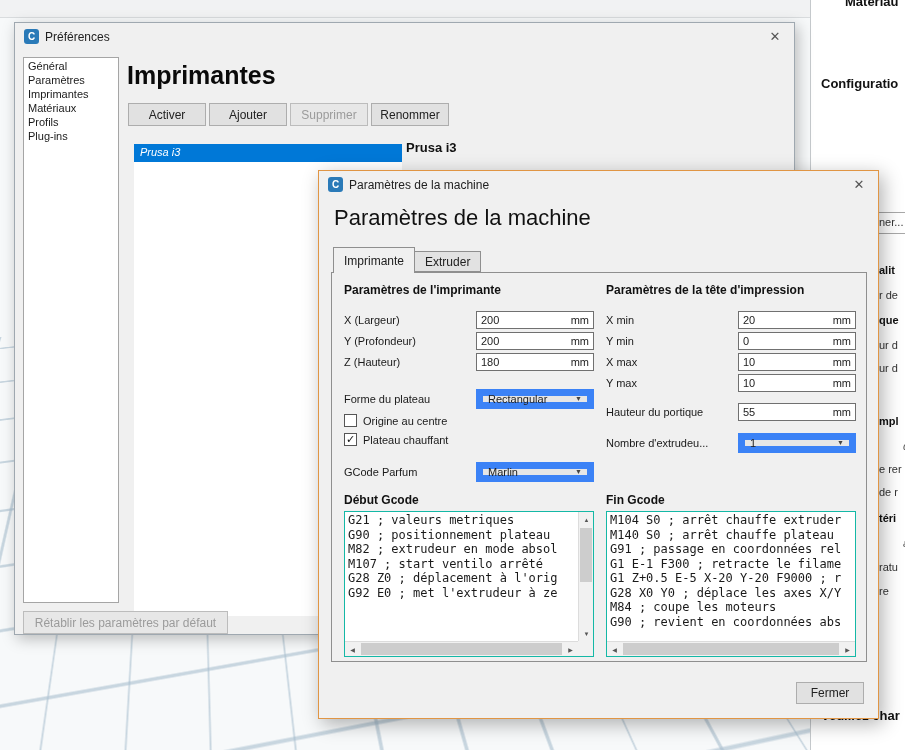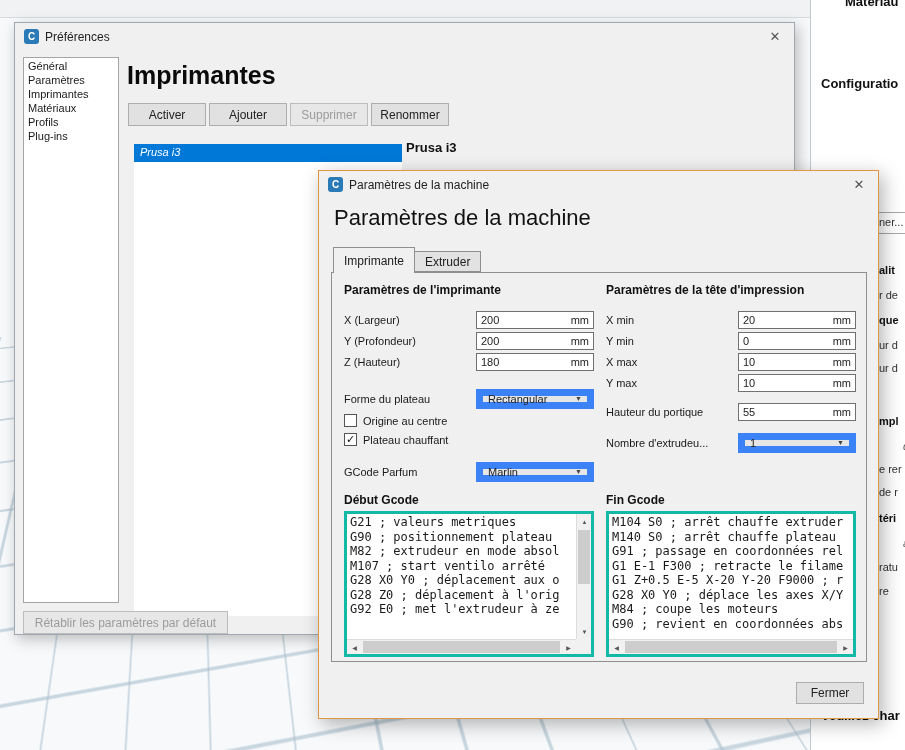--- a/index.html
+++ b/index.html
@@ -115,21 +115,21 @@
   }
   .dd-arrow { margin-left:auto; font-size:7px; color:#444; }
   .cbrow { display:flex; align-items:center; height:19px; font-size:11px; color:#1a1a1a; }
   .cb {
     width:13px; height:13px; border:1px solid #555; background:#fff; margin-right:6px;
     display:flex; align-items:center; justify-content:center; font-size:11px; color:#111; line-height:11px;
   }
   .sp16{height:16px;} .sp12{height:12px;} .sp10{height:10px;} .sp8{height:8px;} .sp2{height:2px;}
 
   .gcode-heading { font-weight:bold; font-size:12px; color:#111; margin:4px 0 4px; }
-  .gcode-box { position:relative; width:250px; height:146px; border:3px solid #14b8a6; background:#fff; overflow:hidden; }
+  .gcode-box { position:relative; width:250px; height:146px; border:1px solid #14b8a6; background:#fff; overflow:hidden; }
   .gcode-text {
     position:absolute; left:0; top:0; bottom:15px; padding:1px 3px;
     font-family:"DejaVu Sans Mono", monospace; font-size:12px; line-height:14.5px;
     white-space:pre; overflow:hidden; color:#1a1a1a;
   }
   .gcode-text.has-v { right:15px; } .gcode-text.no-v { right:2px; }
   .vscroll { position:absolute; right:0; top:0; width:15px; bottom:15px; background:#f1f1f1; border-left:1px solid #dcdcdc; }
   .hscroll { position:absolute; left:0; bottom:0; height:15px; background:#f1f1f1; border-top:1px solid #dcdcdc; }
   .hscroll.with-corner { right:15px; } .hscroll.full { right:0; }
   .sbtn {
@@ -325,21 +325,21 @@
         <span class="dropdown">
           <span>1</span>
           <span class="dd-arrow">▼</span>
         </span>
       </div>
     </div>
 
     <div>
       <div class="gcode-heading">Début Gcode</div>
       <div class="gcode-box">
-        <div class="gcode-text has-v"><div>G21 ; valeurs metriques</div><div>G90 ; positionnement plateau</div><div>M82 ; extrudeur en mode absol</div><div>M107 ; start ventilo arrêté</div><div>G28 X0 Y0 ; déplacement aux o</div><div>G28 Z0 ; déplacement à l'orig</div><div>G92 E0 ; met l'extrudeur à ze</div></div>
+        <div class="gcode-text has-v"><div>G21 ; valeurs metriques</div><div>G90 ; positionnement plateau</div><div>M82 ; extrudeur en mode absol</div><div>M107 ; start ventilo arrêté</div><div>G28 Z0 ; déplacement à l'orig</div><div>G92 E0 ; met l'extrudeur à ze</div></div>
         <div class="vscroll">
           <div class="sbtn v-top">
               <span>▲</span>
             </div>
           <div class="vthumb"></div>
           <div class="sbtn v-bottom">
               <span>▼</span>
             </div>
         </div>
         <div class="hscroll with-corner">

